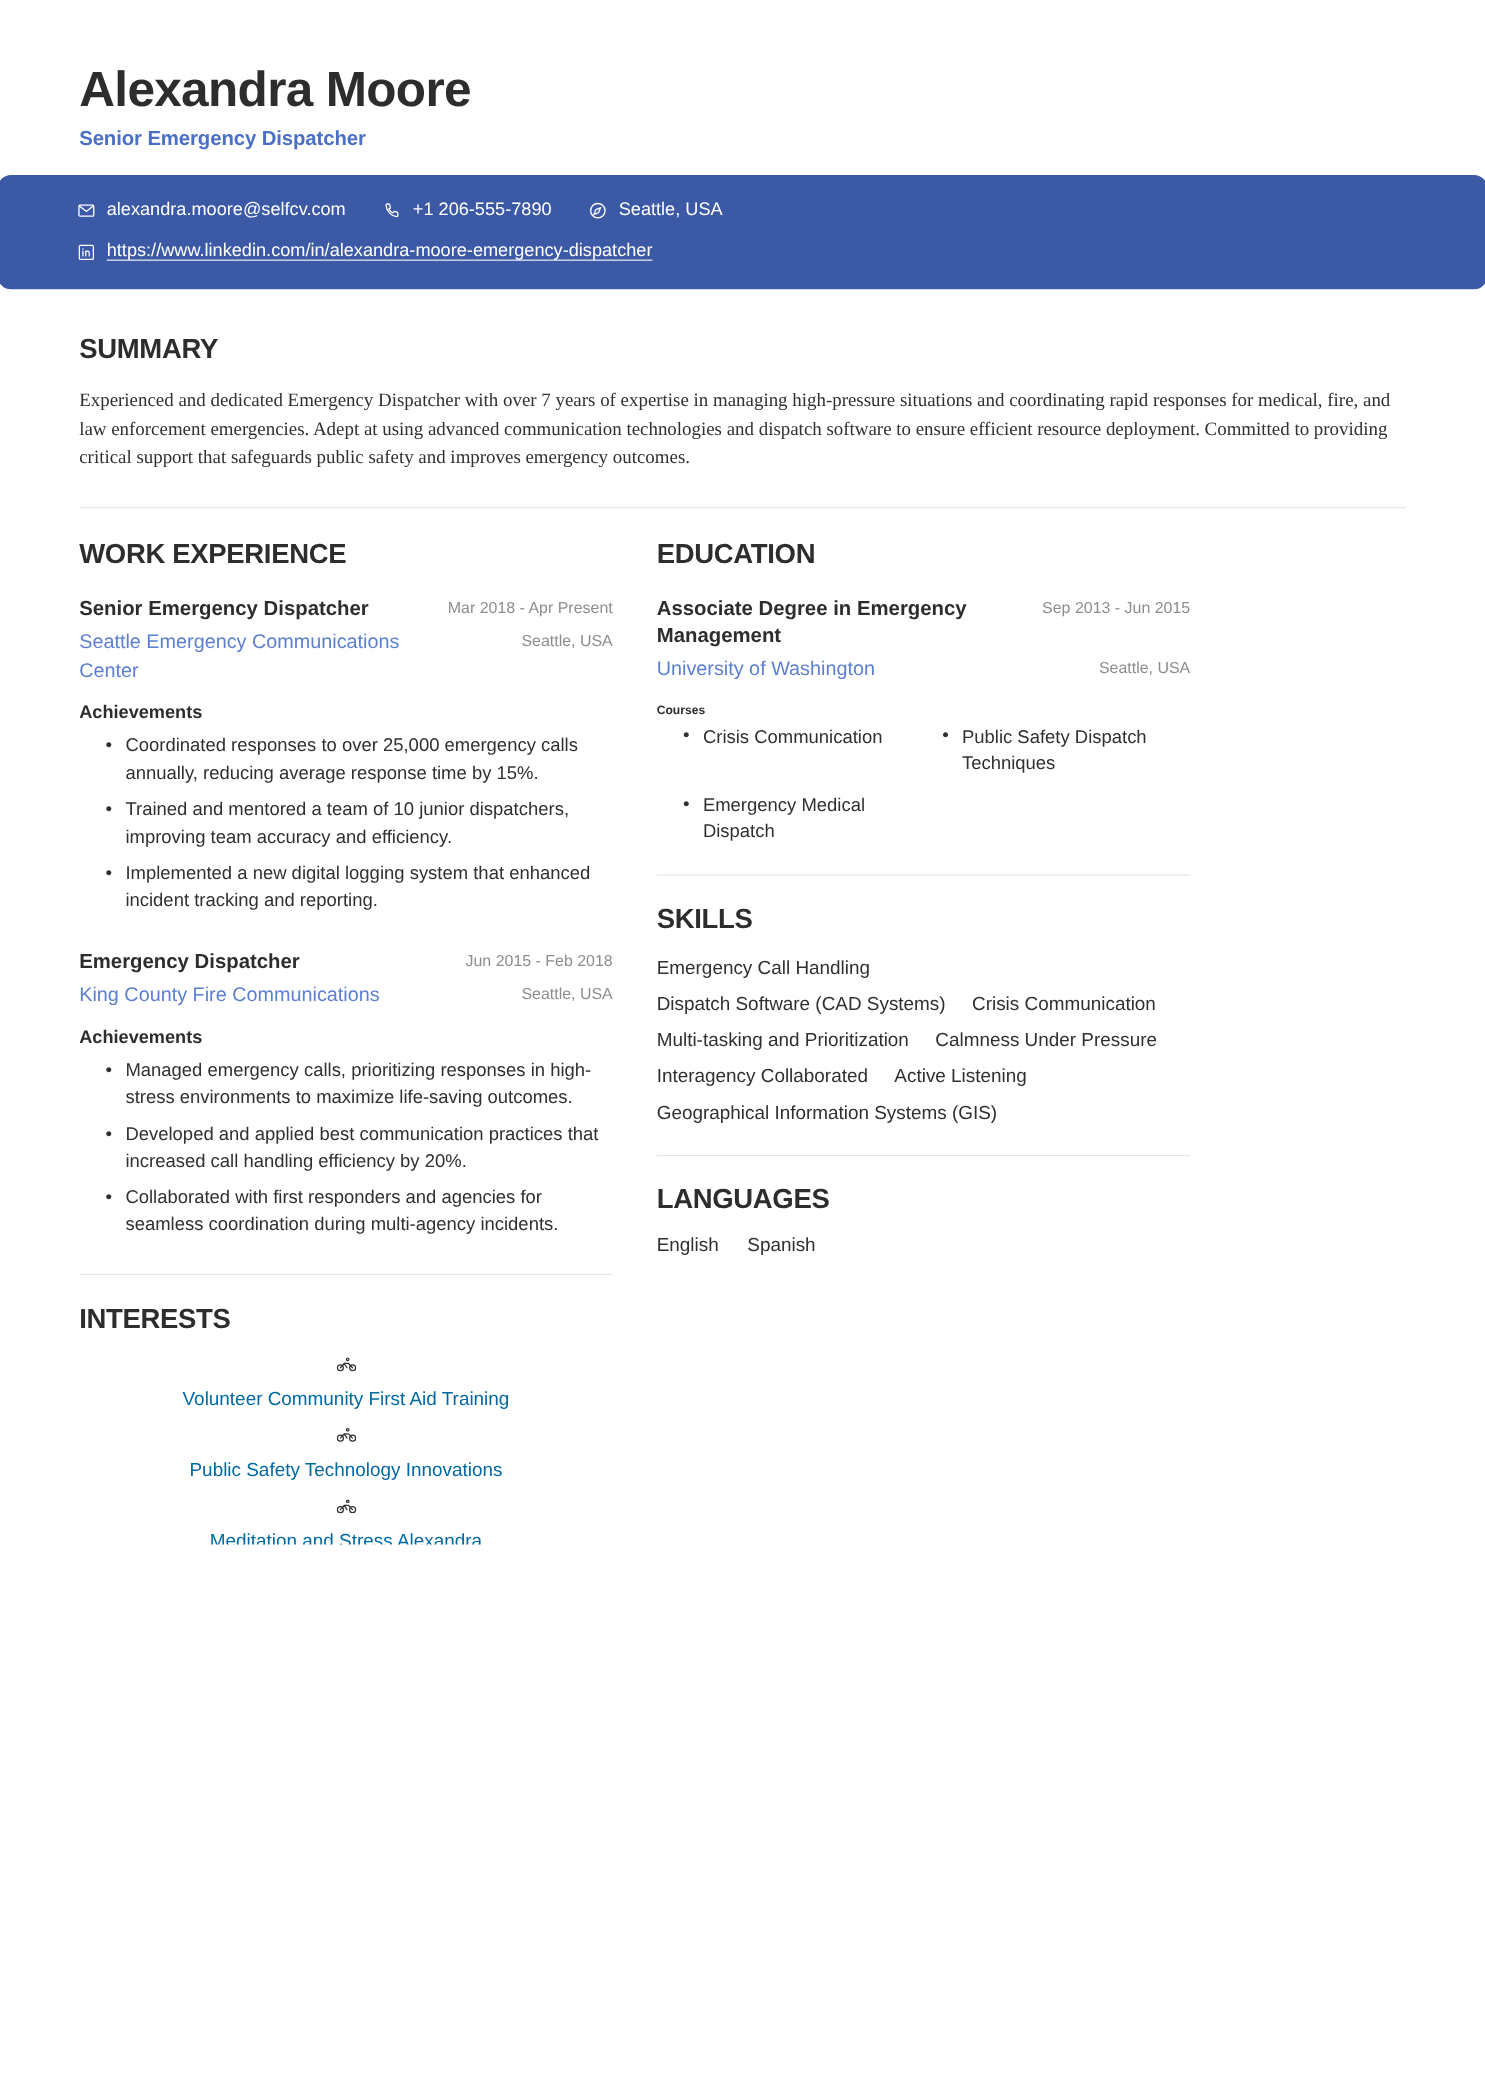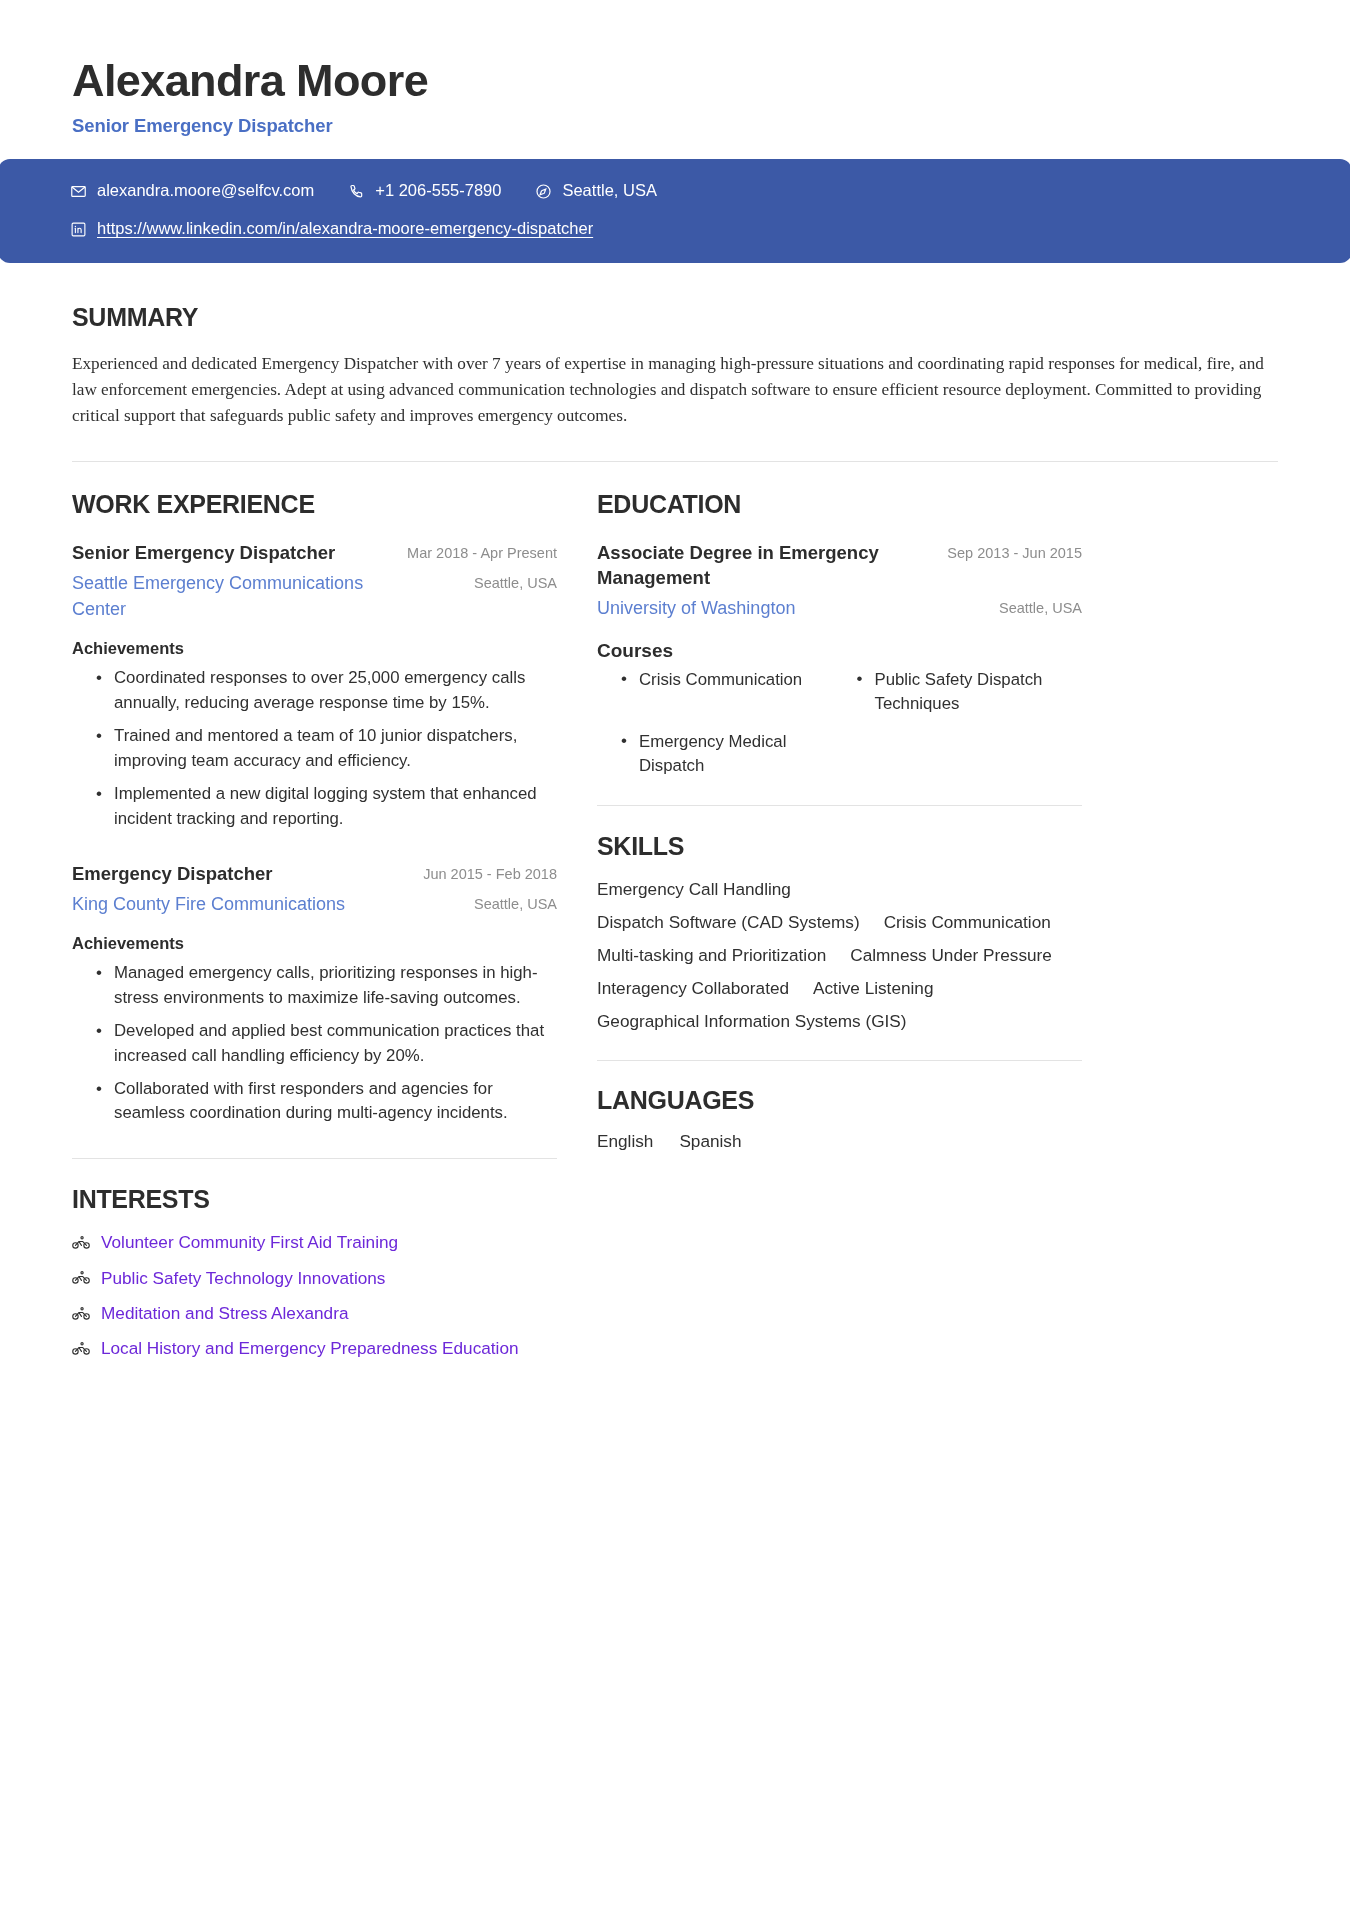--- a/index.html
+++ b/index.html
@@ -179,21 +179,21 @@
     position: absolute;
     left: 0;
     top: -1px;
     font-size: 17px;
     color: #303030;
   }
 
   
   .courses-label {
     margin-top: 18px;
-    font-size: 19px;
+    font-size: 11px;
     font-weight: 700;
     color: #2d2d2d;
   }
   .courses-grid {
     margin-top: 6px;
     display: grid;
     grid-template-columns: 1fr 1fr;
     column-gap: 10px;
     row-gap: 14px;
     padding-left: 24px;
@@ -245,23 +245,24 @@
 
   
   .interests-divider { margin-top: 32px; }
   .interests-section { padding-top: 26px; }
   .interests-list { margin-top: 17px; }
   .interest-item {
     display: flex;
     align-items: center;
     gap: 11px;
     font-size: 17.2px;
-    color: #6d28d9;
+    color: #0369a1;
     line-height: 1.3;
     margin-top: 13px;
+    flex-direction: column;
   }
   .interest-item:first-child { margin-top: 0; }
   .interest-item .bike-ico {
     flex: 0 0 18px;
     width: 18px;
     height: 14px;
     display: inline-flex;
     align-items: center;
     justify-content: center;
   }

